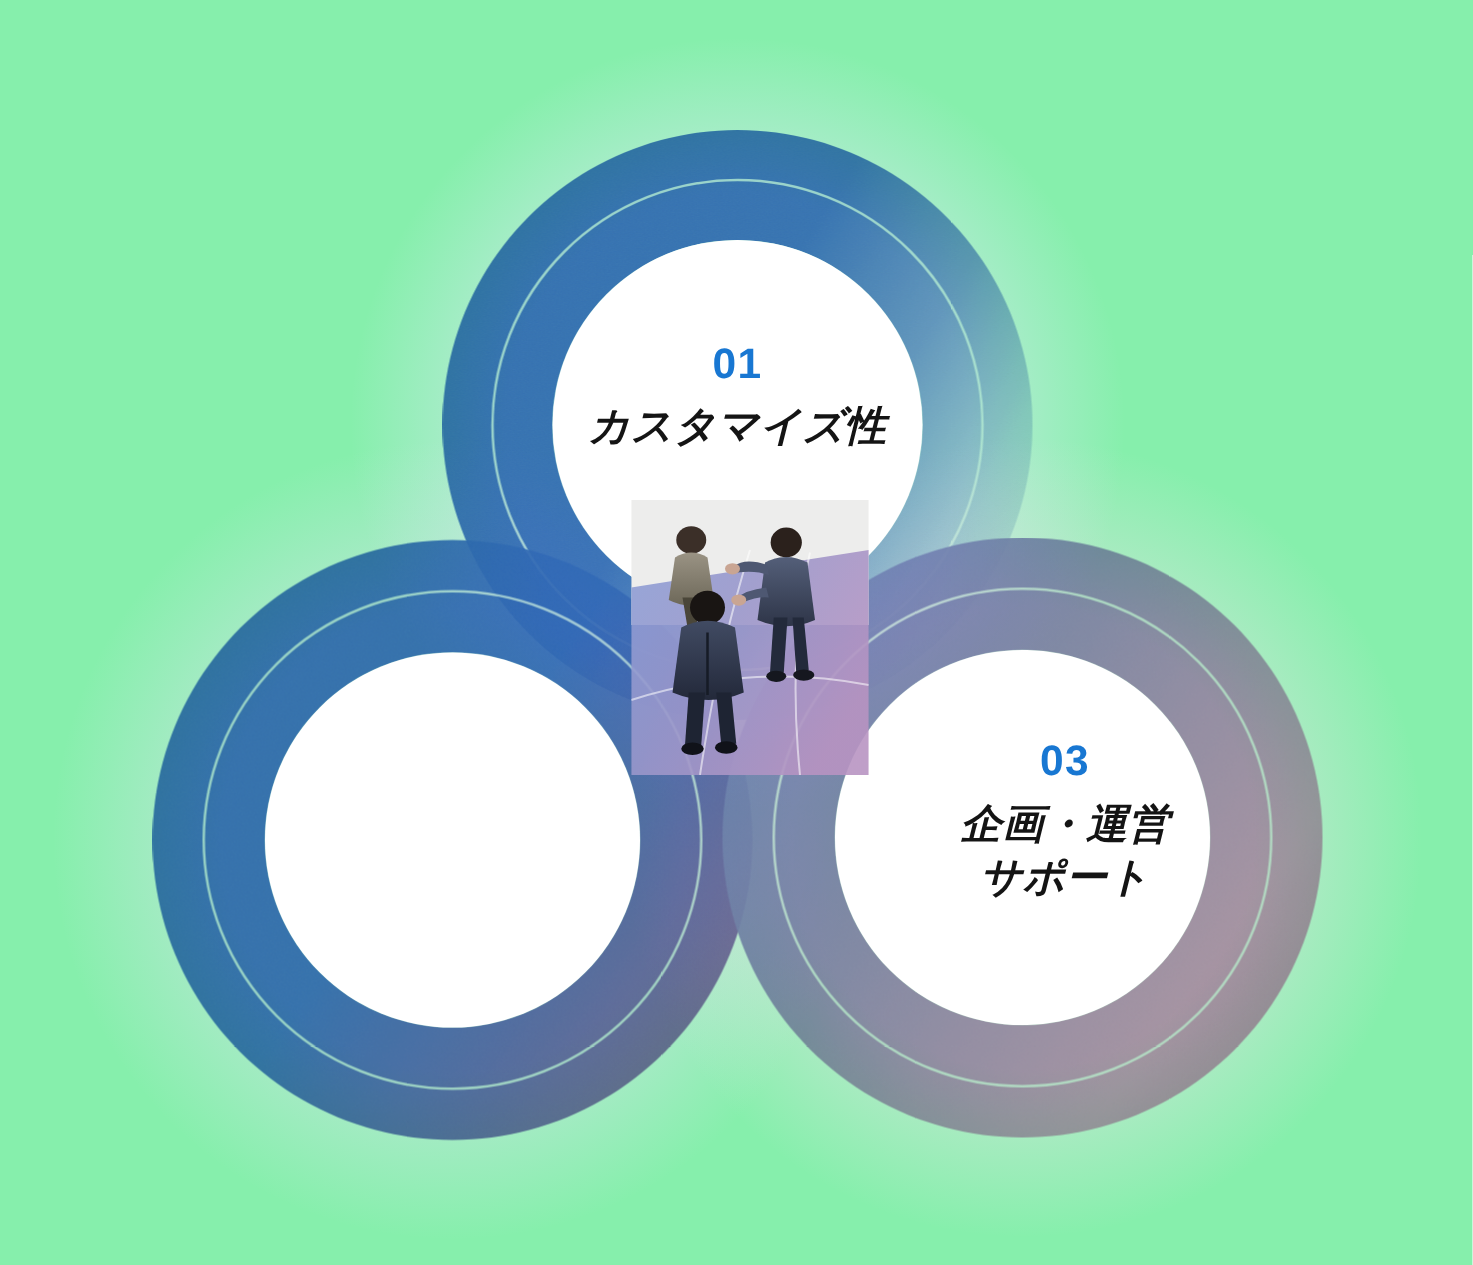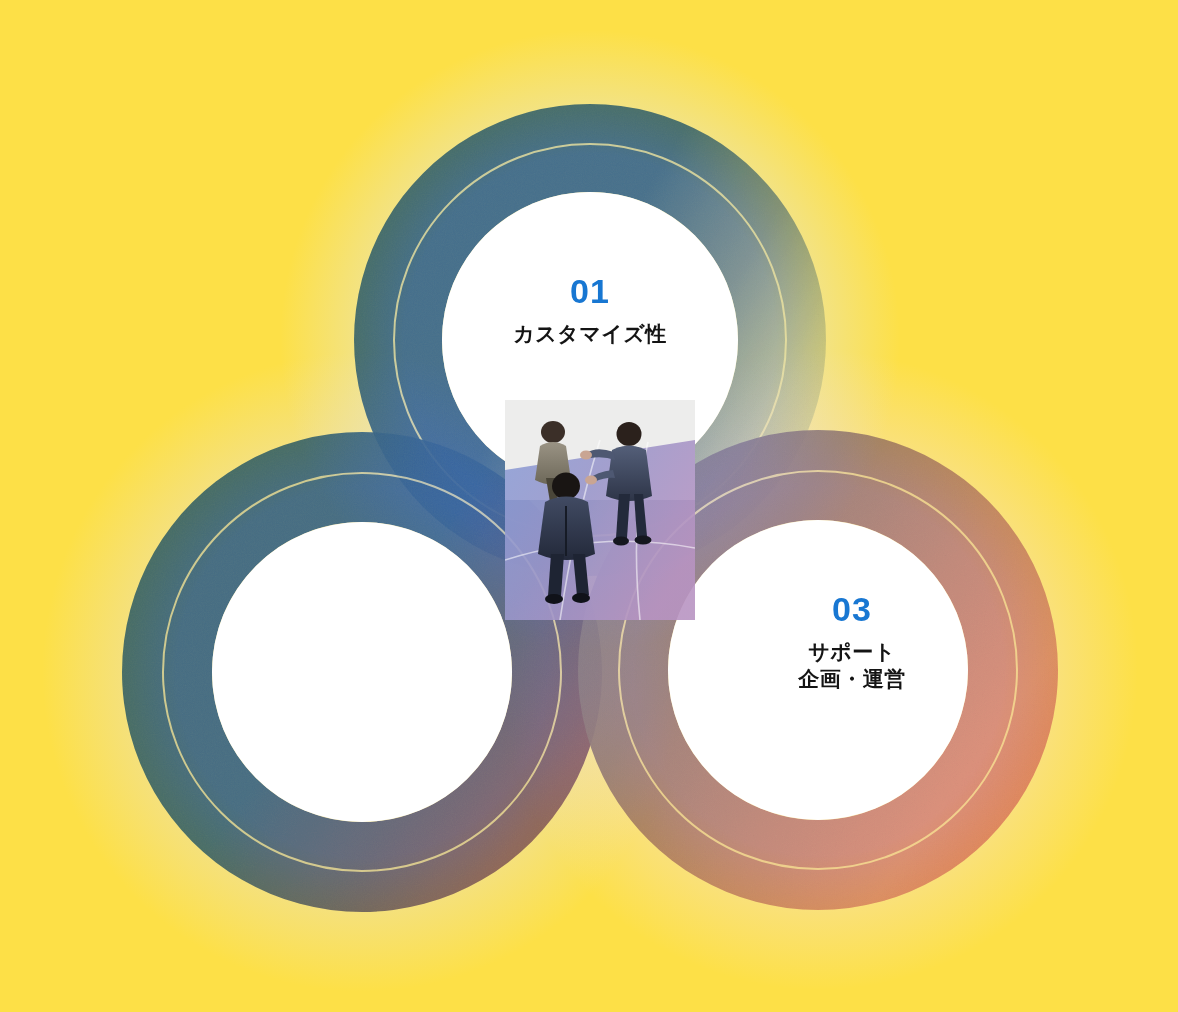--- a/index.html
+++ b/index.html
@@ -1,43 +1,44 @@
 <!DOCTYPE html>
 <html><head>
 <meta charset="utf-8">
 <style>
   html,body{margin:0;padding:0;background:#ffffff;}
   body{
     width:1178px;height:1012px;
     font-family:"Liberation Sans","DejaVu Sans",sans-serif;
     overflow:hidden;
   }
-  #stage{position:relative;width:1178px;height:1012px;background:#fde047;}
+  #stage{position:relative;width:1178px;height:1012px;background:#86efac;}
   #rings{position:absolute;inset:0;width:1178px;height:1012px;}
 
   .label{
     position:absolute;
     text-align:center;
     pointer-events:none;
     -webkit-font-smoothing:antialiased;
   }
   .num{
     font-size:34px;
     font-weight:700;
     letter-spacing:1px;
     line-height:1;
     margin-bottom:12px;
   }
   .ttl{
-    font-size:21px;
+    font-size:33px;
     font-weight:700;
     color:#141414;
     line-height:1.30;
     letter-spacing:0.5px;
     white-space:nowrap;
+    font-style:italic;
   }
   #lbl1{left:400px;top:274px;width:380px;}
   #lbl2{left:172px;top:604px;width:380px;}
   #lbl3{left:662px;top:592px;width:380px;}
 </style>
 </head>
 <body>
 
 <div id="stage">
 
@@ -189,17 +190,17 @@
   </svg>
 
   <div class="label" id="lbl1">
     <div class="num" style="color: rgb(24, 119, 210);">01</div>
     <div class="ttl" style="color: rgb(20, 20, 20);">カスタマイズ性</div>
   </div>
 
 
   <div class="label" id="lbl3">
     <div class="num" style="color: rgb(24, 119, 210);">03</div>
+    <div class="ttl" style="color: rgb(20, 20, 20);">企画・運営</div>
     <div class="ttl" style="color: rgb(20, 20, 20);">サポート</div>
-    <div class="ttl" style="color: rgb(20, 20, 20);">企画・運営</div>
   </div>
 
 </div>
 
 </body></html>

